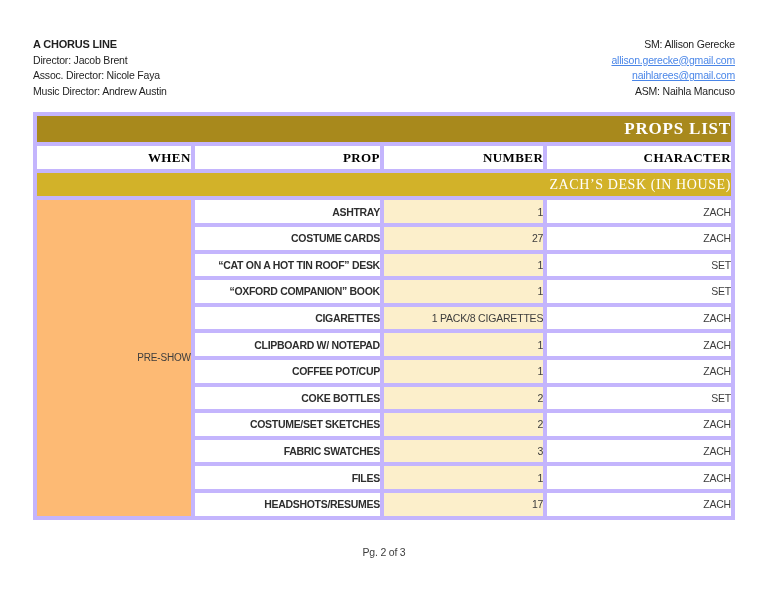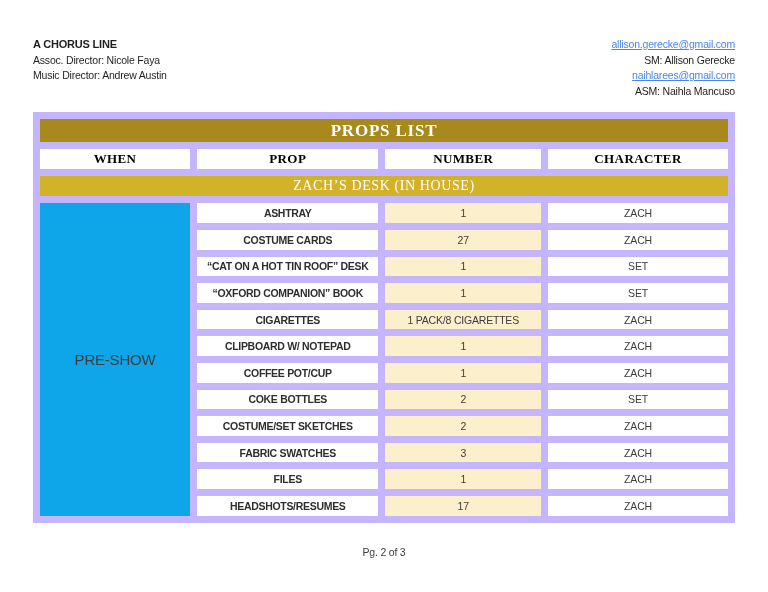--- a/index.html
+++ b/index.html
@@ -9,21 +9,21 @@
 
   
   .doc-header { display: flex; justify-content: space-between; align-items: flex-start; width: 702px; }
   .hdr-left, .hdr-right { font-size: 10.5px; line-height: 15.6px; letter-spacing: -0.2px; color: #1f1f1f; }
   .hdr-right { text-align: right; }
   .hdr-left .show-title { font-weight: bold; font-size: 11px; }
   a.email-link { color: #4a86e8; text-decoration: underline; cursor: pointer; }
 
   
   table.props { border-collapse: collapse; width: 702px; margin-top: 13px; table-layout: fixed; }
-  table.props td, table.props th { border: 7px solid #c4b5fd; text-align: center; vertical-align: middle; overflow: hidden; margin-left: 8px; }
+  table.props td, table.props th { border: 4px solid #c4b5fd; text-align: right; vertical-align: middle; overflow: hidden; margin-left: 8px; }
   col.c-when { width: 22.6%; }
   col.c-prop { width: 27.1%; }
   col.c-num  { width: 23.4%; }
   col.c-char { width: 26.9%; }
 
   .title-band {
     background: #a8891c; color: #ffffff;
     font-family: "Liberation Serif", serif; font-weight: bold;
     font-size: 17px; letter-spacing: 0.8px; height: 30px;
   }
@@ -31,45 +31,46 @@
     background: #ffffff; color: #000000;
     font-family: "Liberation Serif", serif; font-weight: bold;
     font-size: 13px; letter-spacing: 0.4px; height: 27px;
   }
   .section-band {
     background: #d2b229; color: #ffffff;
     font-family: "Liberation Serif", serif; font-weight: normal;
     font-size: 14px; letter-spacing: 0.6px; height: 27px;
   }
   tr.data-row { height: 26.6px; }
-  td.when-cell { background: #0ea5e9; color: #3d3d3d; font-size: 15px; letter-spacing: -0.2px; }
+  td.when-cell { background: #fdba74; color: #3d3d3d; font-size: 10px; letter-spacing: -0.2px; }
   td.prop-cell { background: #ffffff; color: #2e2e2e; font-weight: bold; font-size: 10.5px; letter-spacing: -0.3px; }
   td.num-cell  { background: #fcefcb; color: #3d3d3d; font-size: 10.5px; letter-spacing: -0.2px; }
   td.char-cell { background: #ffffff; color: #3d3d3d; font-size: 10.5px; letter-spacing: -0.2px; }
 
   
   .page-footer {
     position: absolute; left: 0; top: 546px; width: 768px;
     text-align: center; font-size: 10.5px; color: #3d3d3d; letter-spacing: -0.2px;
   }
 </style>
 </head>
 <body>
 
 <div class="page">
 
   <div class="doc-header">
     <div class="hdr-left">
       <div class="show-title">A CHORUS LINE</div>
+      <div>Director: Jacob Brent</div>
       <div>Assoc. Director: Nicole Faya</div>
       <div>Music Director: Andrew Austin</div>
     </div>
     <div class="hdr-right">
+      <div>SM: Allison Gerecke</div>
       <div><a class="email-link">allison.gerecke@gmail.com</a></div>
-      <div>SM: Allison Gerecke</div>
       <div><a class="email-link">naihlarees@gmail.com</a></div>
       <div>ASM: Naihla Mancuso</div>
     </div>
   </div>
 
   <table class="props">
     <colgroup>
       <col class="c-when">
         <col class="c-prop">
         <col class="c-num">

